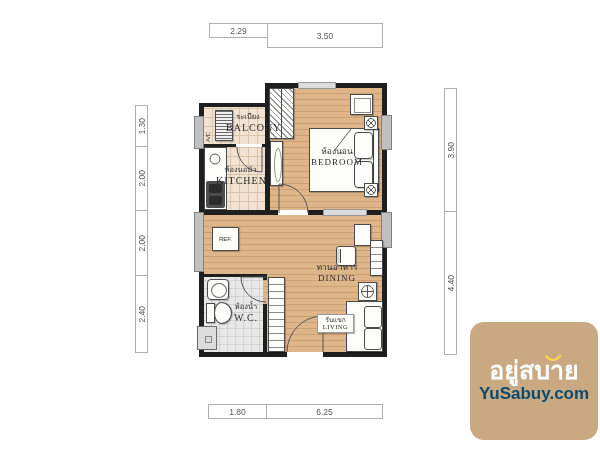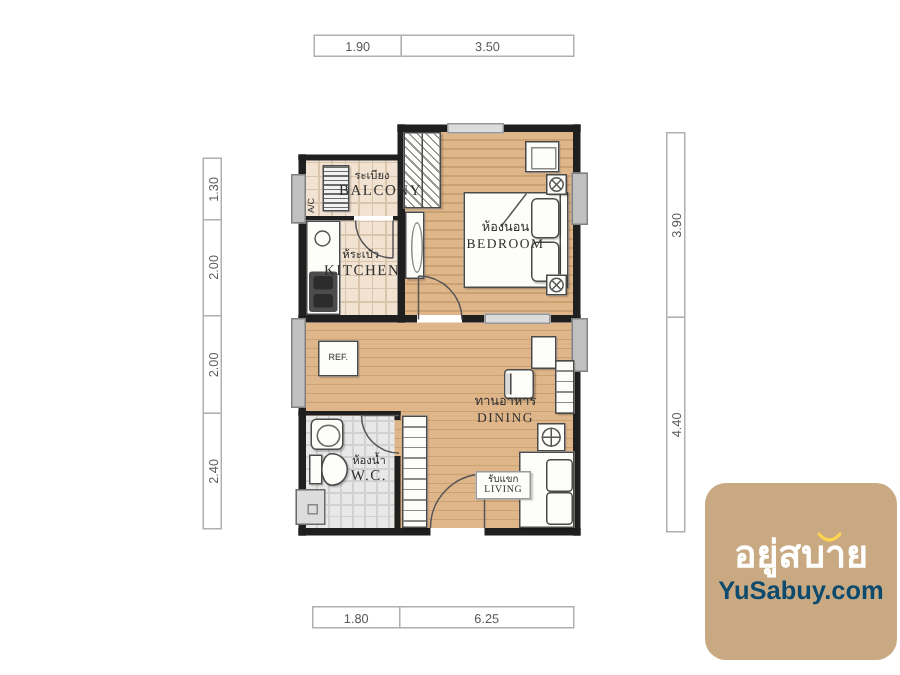--- a/index.html
+++ b/index.html
@@ -154,44 +154,44 @@
       <line x1="368" y1="187" x2="374" y2="193"></line>
         <line x1="374" y1="187" x2="368" y2="193"></line>
     </g>
   </svg>
 
   <div class="rlabel" style="left:226px;top:113px;width:44px">
     <span class="th">ระเบียง</span>
     <span class="en">BALCONY</span>
   </div>
   <div class="rlabel" style="left:216px;top:166px;width:49px">
-    <span class="th">ห้ระเบัว</span>
+    <span class="th">ห้องนอนัว</span>
     <span class="en">KITCHEN</span>
   </div>
   <div class="rlabel big" style="left:303px;top:147px;width:68px">
     <span class="th">ห้องนอน</span>
     <span class="en">BEDROOM</span>
   </div>
   <div class="rlabel big" style="left:303px;top:263px;width:68px">
     <span class="th">ทานอาหาร</span>
     <span class="en">DINING</span>
   </div>
   <div class="rlabel" style="left:224px;top:303px;width:44px">
     <span class="th">ห้องน้ำ</span>
     <span class="en">W.C.</span>
   </div>
   <div class="rlabel" style="left:317px;top:314px;width:35px;background:#fdfdfa;border:1px solid #9a9a9a;box-shadow:1px 1px 1px rgba(0,0,0,.25);padding:1px 0">
     <span class="th" style="font-size:6.5px">รับแขก</span>
     <span class="en" style="font-size:6.5px;letter-spacing:.5px">LIVING</span>
   </div>
 
   <div class="dim" style="left:209px;top:23px;width:59px;height:15px">
-      <span>1.90</span>
-    </div>
-  <div class="dim" style="left:267px;top:23px;width:116px;height:15px">
+      <span>2.29</span>
+    </div>
+  <div class="dim" style="left:267px;top:23px;width:116px;height:25px">
       <span>3.50</span>
     </div>
 
   <div class="dim" style="left:208px;top:404px;width:59px;height:15px">
       <span>1.80</span>
     </div>
   <div class="dim" style="left:266px;top:404px;width:117px;height:15px">
       <span>6.25</span>
     </div>
 

